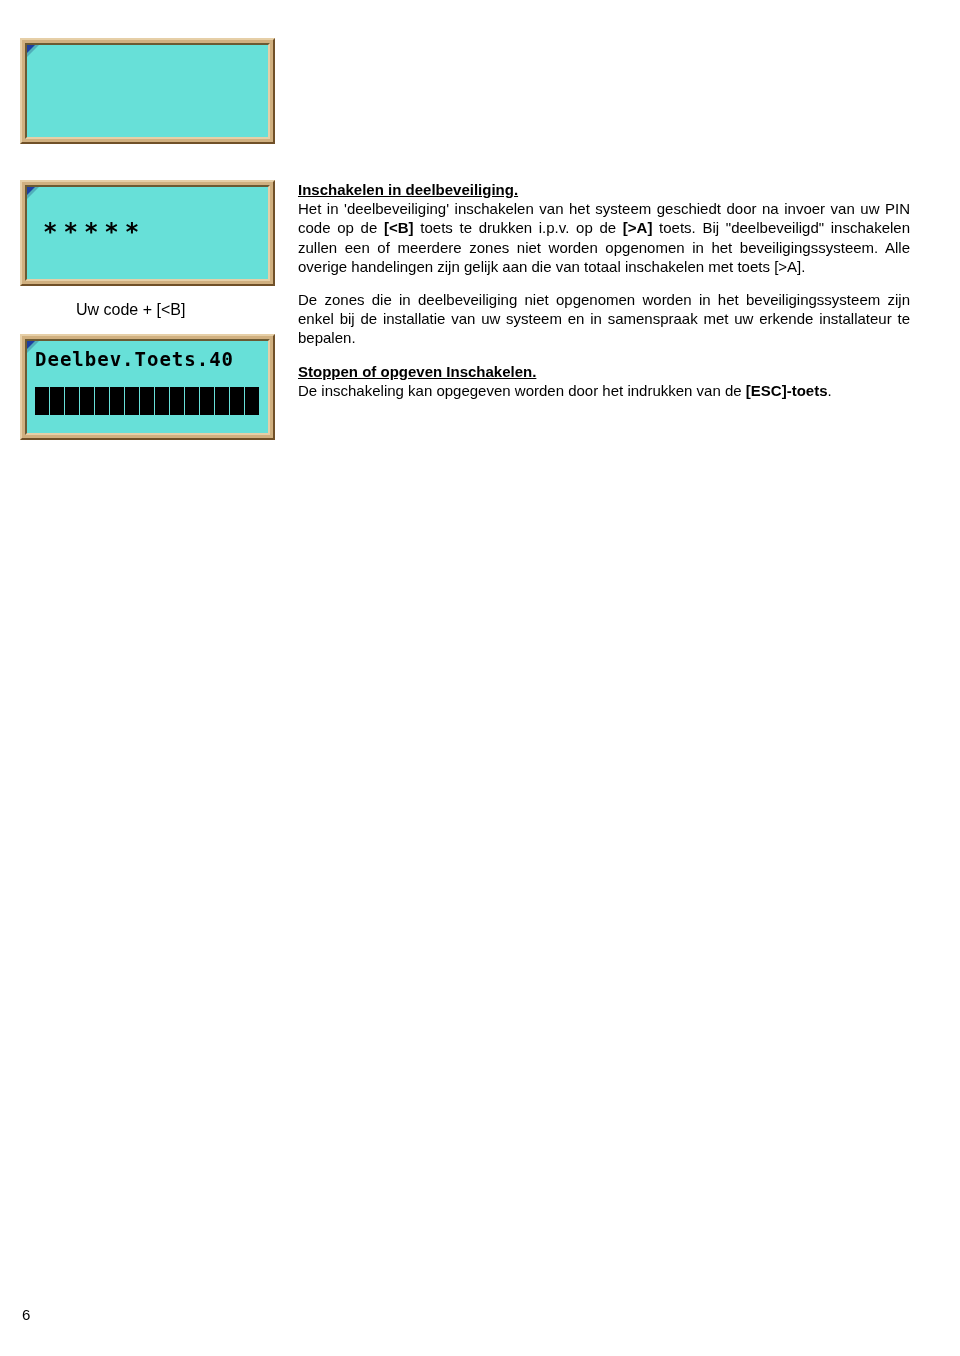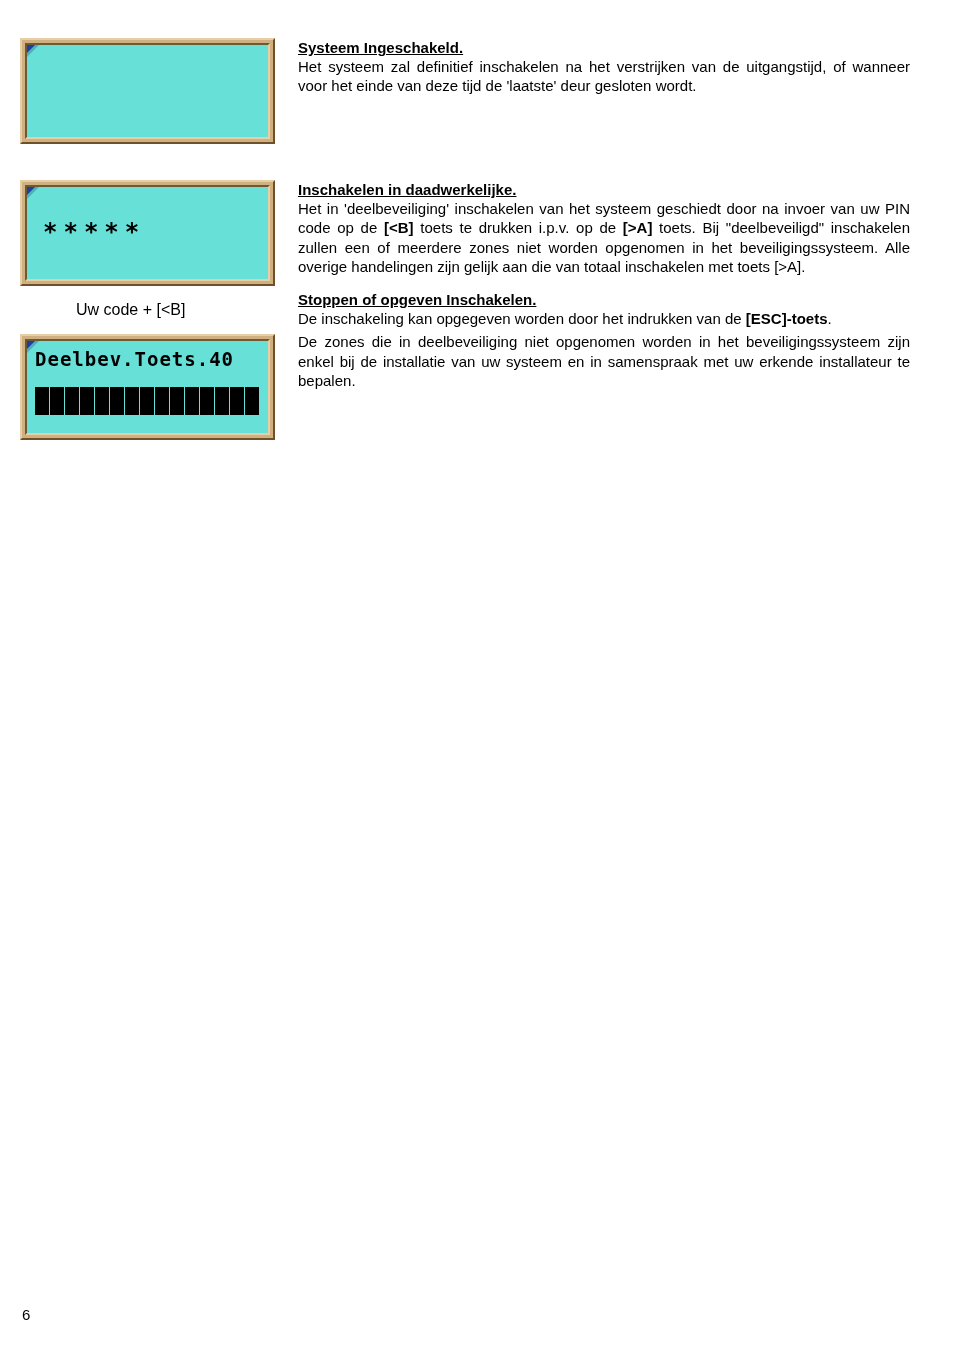--- a/index.html
+++ b/index.html
@@ -127,24 +127,20 @@
 
 <div class="row">
   <div class="left-col">
     <div class="display-frame">
       <div class="display-inner">
         <div class="corner-mark"></div>
       </div>
     </div>
   </div>
   <div class="right-col">
-    <div class="para">
-      <span class="heading">Systeem Ingeschakeld.</span><br>
-      <span>Het systeem zal definitief inschakelen na het verstrijken van de uitgangstijd, of wanneer voor het einde van deze tijd de 'laatste' deur gesloten wordt.</span>
-    </div>
   </div>
 </div>
 
 <div class="row">
   <div class="left-col">
     <div class="display-frame">
       <div class="display-inner">
         <div class="corner-mark"></div>
         <div class="d2-text">*****</div>
       </div>
@@ -176,26 +172,26 @@
             <span></span>
             <span></span>
             <span></span>
         </div>
       </div>
     </div>
   </div>
 
   <div class="right-col">
     <div class="para">
-      <span class="heading">Inschakelen in daadwerkelijke.</span><br>
+      <span class="heading">Inschakelen in deelbeveiliging.</span><br>
       <span>Het in 'deelbeveiliging' inschakelen van het systeem geschiedt door na invoer van uw PIN code op de </span><span class="bold">[&lt;B]</span><span> toets te drukken i.p.v. op de </span><span class="bold">[&gt;A]</span><span> toets. Bij "deelbeveiligd" inschakelen zullen een of meerdere zones niet worden opgenomen in het beveiligingssysteem. Alle overige handelingen zijn gelijk aan die van totaal inschakelen met toets [&gt;A].</span>
+    </div>
+    <div class="para">
+      <span>De zones die in deelbeveiliging niet opgenomen worden in het beveiligingssysteem zijn enkel bij de installatie van uw systeem en in samenspraak met uw erkende installateur te bepalen.</span>
     </div>
     <div class="para" style="margin-bottom:4px;">
       <span class="heading">Stoppen of opgeven Inschakelen.</span><br>
       <span>De inschakeling kan opgegeven worden door het indrukken van de </span><span class="bold">[ESC]-toets</span><span>.</span>
-    </div>
-    <div class="para">
-      <span>De zones die in deelbeveiliging niet opgenomen worden in het beveiligingssysteem zijn enkel bij de installatie van uw systeem en in samenspraak met uw erkende installateur te bepalen.</span>
     </div>
   </div>
 </div>
 
 <div class="page-num">6</div>
 
 </body></html>

